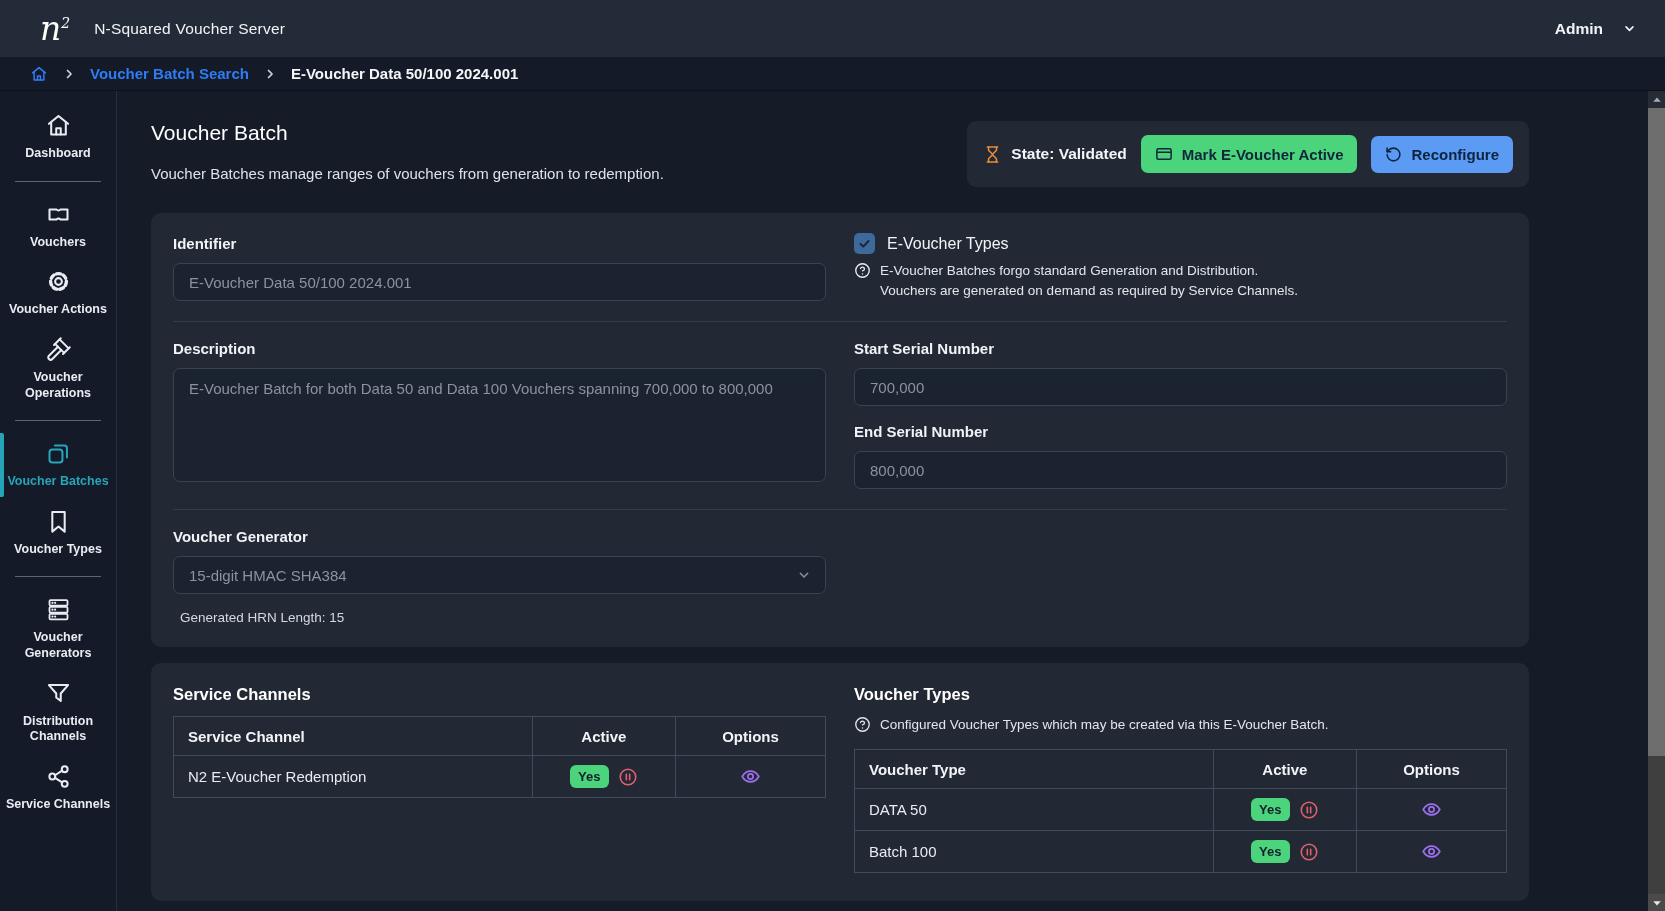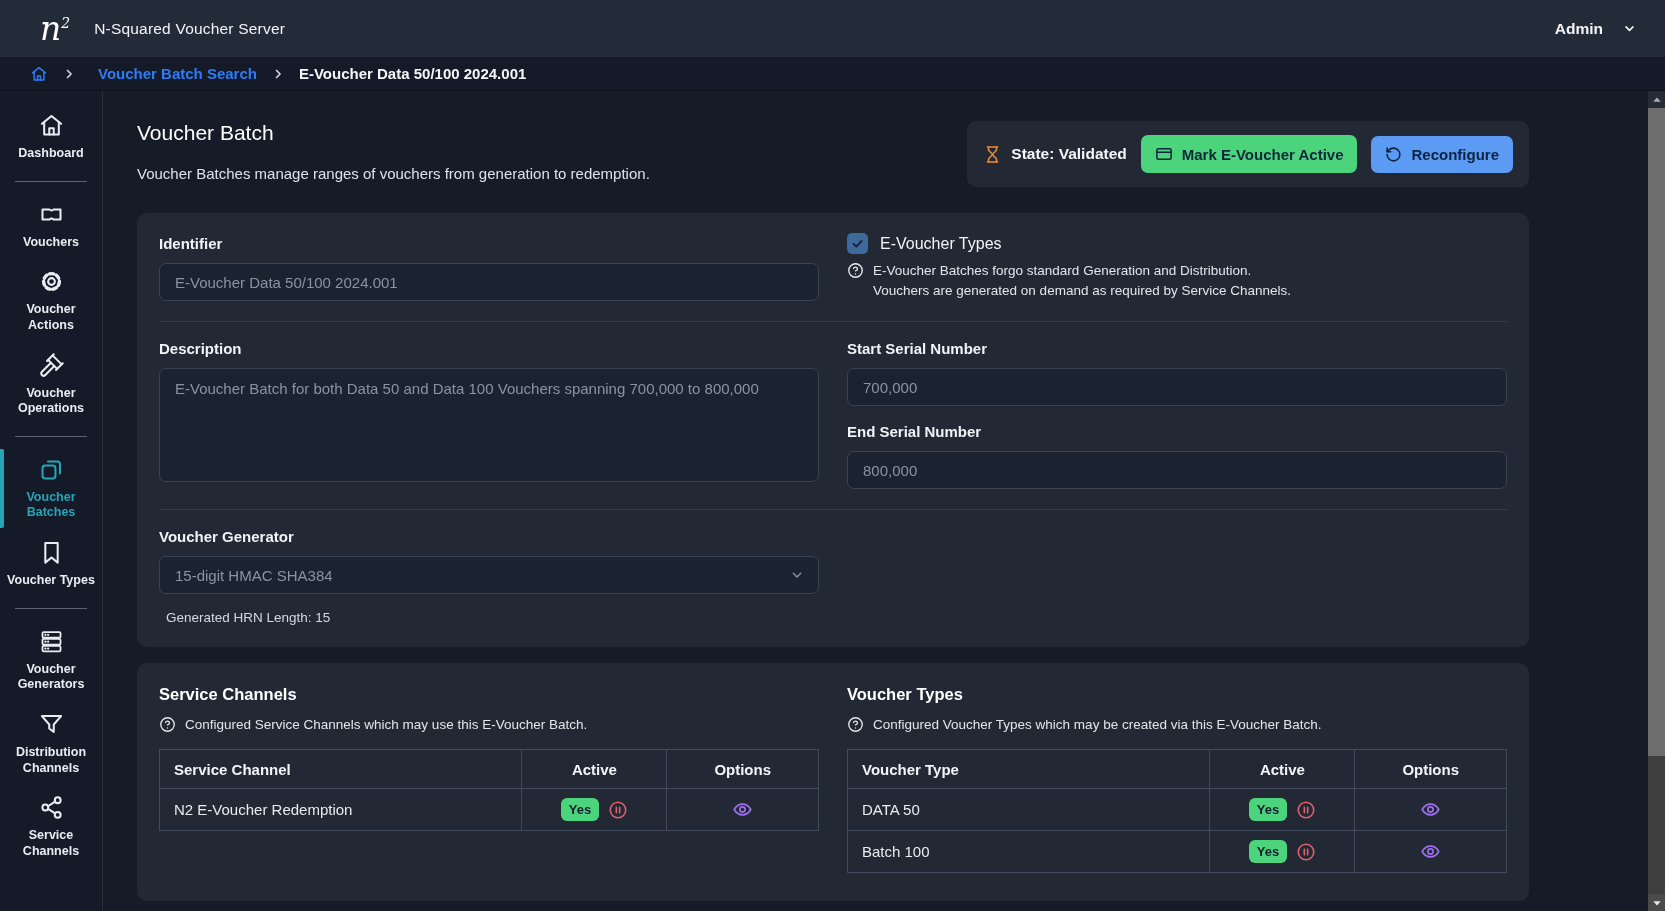--- a/index.html
+++ b/index.html
@@ -10,28 +10,28 @@
   .top-header { height:57px; background:#242b38; display:flex; align-items:center; padding:0 28px 0 40px; }
   .logo { font-family:"DejaVu Serif", serif; font-style:italic; font-size:33px; color:#ffffff; line-height:1; }
   .logo sup { font-size:14px; font-style:italic; }
   .app-title { margin-left:24px; font-size:15.5px; color:#f2f4f8; letter-spacing:.2px; }
   .header-spacer { flex:1; }
   .user-menu { display:flex; align-items:center; gap:19px; font-size:15.5px; font-weight:bold; color:#f2f4f8; cursor:pointer; }
 
   
   .breadcrumb { height:34px; background:#141a27; display:flex; align-items:center; gap:14px; padding:0 30px; border-bottom:1px solid #0d111b; }
   .crumb-sep { color:#cdd3dc; display:flex; }
-  .crumb-link { color:#2e7cf6; font-weight:bold; font-size:15px; text-decoration:none; cursor:pointer;margin-left:8px; }
+  .crumb-link { color:#2e7cf6; font-weight:bold; font-size:15px; text-decoration:none; cursor:pointer; }
   .crumb-current { color:#f4f6f9; font-weight:bold; font-size:15px; }
 
   
   .frame { display:flex; height:820px; }
 
   
-  .sidebar { width:103px; background:#141a27; border-right:1px solid #262d3c; padding-top:12px; flex-shrink:0; }
+  .sidebar { width:117px; background:#141a27; border-right:1px solid #262d3c; padding-top:12px; flex-shrink:0; }
   .nav-item { position:relative; display:flex; flex-direction:column; align-items:center; gap:7px;
     padding:9px 4px; color:#e9edf3; cursor:pointer; text-align:center; }
   .nav-item .nav-label { font-size:12.5px; font-weight:bold; line-height:1.25; }
   .nav-item.active { color:#27a5b8; }
   .nav-item.active::before { content:""; position:absolute; left:0; top:2px; bottom:2px; width:4px; background:#27a5b8; border-radius:0 2px 2px 0; }
   .nav-divider { height:1px; background:#9aa2ae; opacity:.55; margin:10px 15px; }
 
   
   .main { flex:1; padding:30px 136px 0 34px; overflow:hidden; }
   .page-head { display:flex; justify-content:space-between; align-items:flex-start; }
@@ -337,30 +337,20 @@
         </div>
         <div></div>
       </div>
     </section>
 
     <section class="card tables-card">
       <div class="form-grid">
 
         <div>
           <div class="section-title">Service Channels</div>
-          <div class="section-help">
-            <span>
-              <svg width="17" height="17" viewBox="0 0 24 24" fill="none" stroke="currentColor" stroke-width="1.9" stroke-linecap="round" stroke-linejoin="round">
-                  <circle cx="12" cy="12" r="9.5"></circle>
-                  <path d="M9.2 9.1a2.9 2.9 0 0 1 5.6.9c0 1.9-2.8 2.6-2.8 2.6"></path>
-                  <path d="M12 16.9h.01"></path>
-                </svg>
-            </span>
-            <span>Configured Service Channels which may use this E-Voucher Batch.</span>
-          </div>
           <table>
             <thead>
               <tr>
                 <th class="col-name">Service Channel</th>
                 <th class="col-active center">Active</th>
                 <th class="col-options center">Options</th>
               </tr>
             </thead>
             <tbody>
               <tr>

